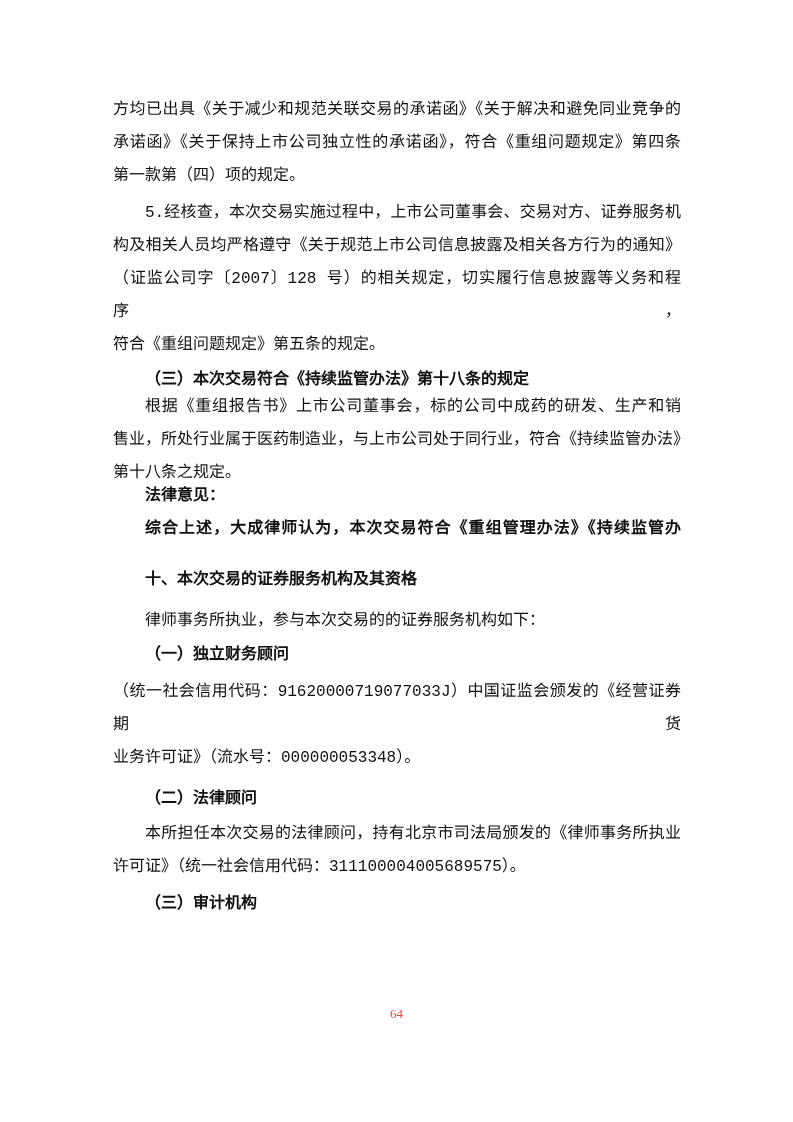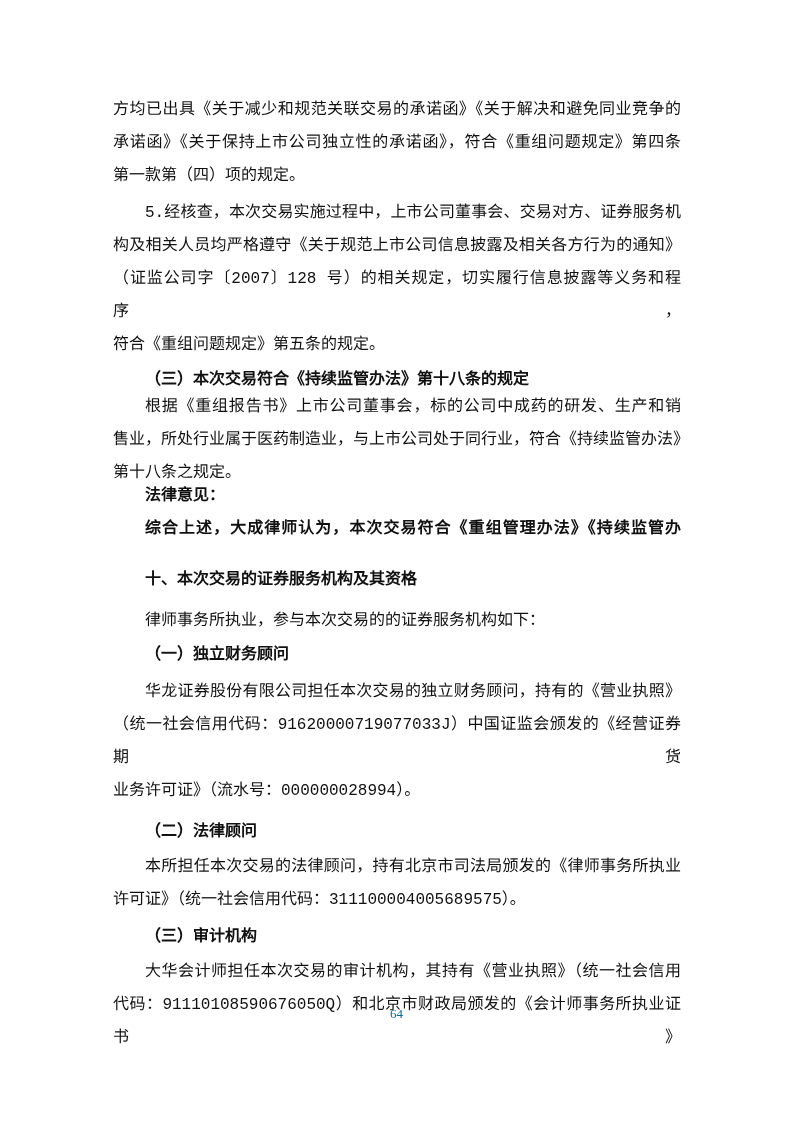--- a/index.html
+++ b/index.html
@@ -40,21 +40,21 @@
   .content > .block:nth-child(10) { margin-top: 4px; }
   .content > .block:nth-child(11) { margin-top: 8px; }
   .content > .block:nth-child(12) { margin-top: 2px; }
   .content > .block:nth-child(13) { margin-top: 4px; }
   .content > .block:nth-child(14) { margin-top: 2px; }
   .page-footer {
     position: absolute;
     left: 0; right: 0; top: 1006px;
     text-align: center;
     font-size: 13px;
-    color: #0369a1;
+    color: #ef4444;
   }
 </style>
 </head>
 <body>
 
 <div class="page">
   <div class="content" id="doc-content">
       <div class="block body">
         <div class="line full">方均已出具《关于减少和规范关联交易的承诺函》《关于解决和避免同业竞争的</div>
         <div class="line full">承诺函》《关于保持上市公司独立性的承诺函》，符合《重组问题规定》第四条</div>
@@ -83,33 +83,28 @@
       <div class="block section-heading">
         <div class="line indent">十、本次交易的证券服务机构及其资格</div>
       </div>
       <div class="block body">
         <div class="line indent">律师事务所执业，参与本次交易的的证券服务机构如下：</div>
       </div>
       <div class="block heading">
         <div class="line indent">（一）独立财务顾问</div>
       </div>
       <div class="block body">
-        <div class="line full indent">华龙证券股份有限公司担任本次交易的独立财务顾问，持有的《营业执照》</div>
         <div class="line full">（统一社会信用代码：91620000719077033J）中国证监会颁发的《经营证券期货</div>
-        <div class="line">业务许可证》（流水号：000000028994）。</div>
+        <div class="line">业务许可证》（流水号：000000053348）。</div>
       </div>
       <div class="block heading">
         <div class="line indent">（二）法律顾问</div>
       </div>
       <div class="block body">
         <div class="line full indent">本所担任本次交易的法律顾问，持有北京市司法局颁发的《律师事务所执业</div>
         <div class="line">许可证》（统一社会信用代码：311100004005689575）。</div>
       </div>
       <div class="block heading">
         <div class="line indent">（三）审计机构</div>
       </div>
-      <div class="block body">
-        <div class="line full indent">大华会计师担任本次交易的审计机构，其持有《营业执照》（统一社会信用</div>
-        <div class="line full">代码：91110108590676050Q）和北京市财政局颁发的《会计师事务所执业证书》</div>
-      </div>
     </div>
   <div class="page-footer">64</div>
 </div>
 
 </body></html>

